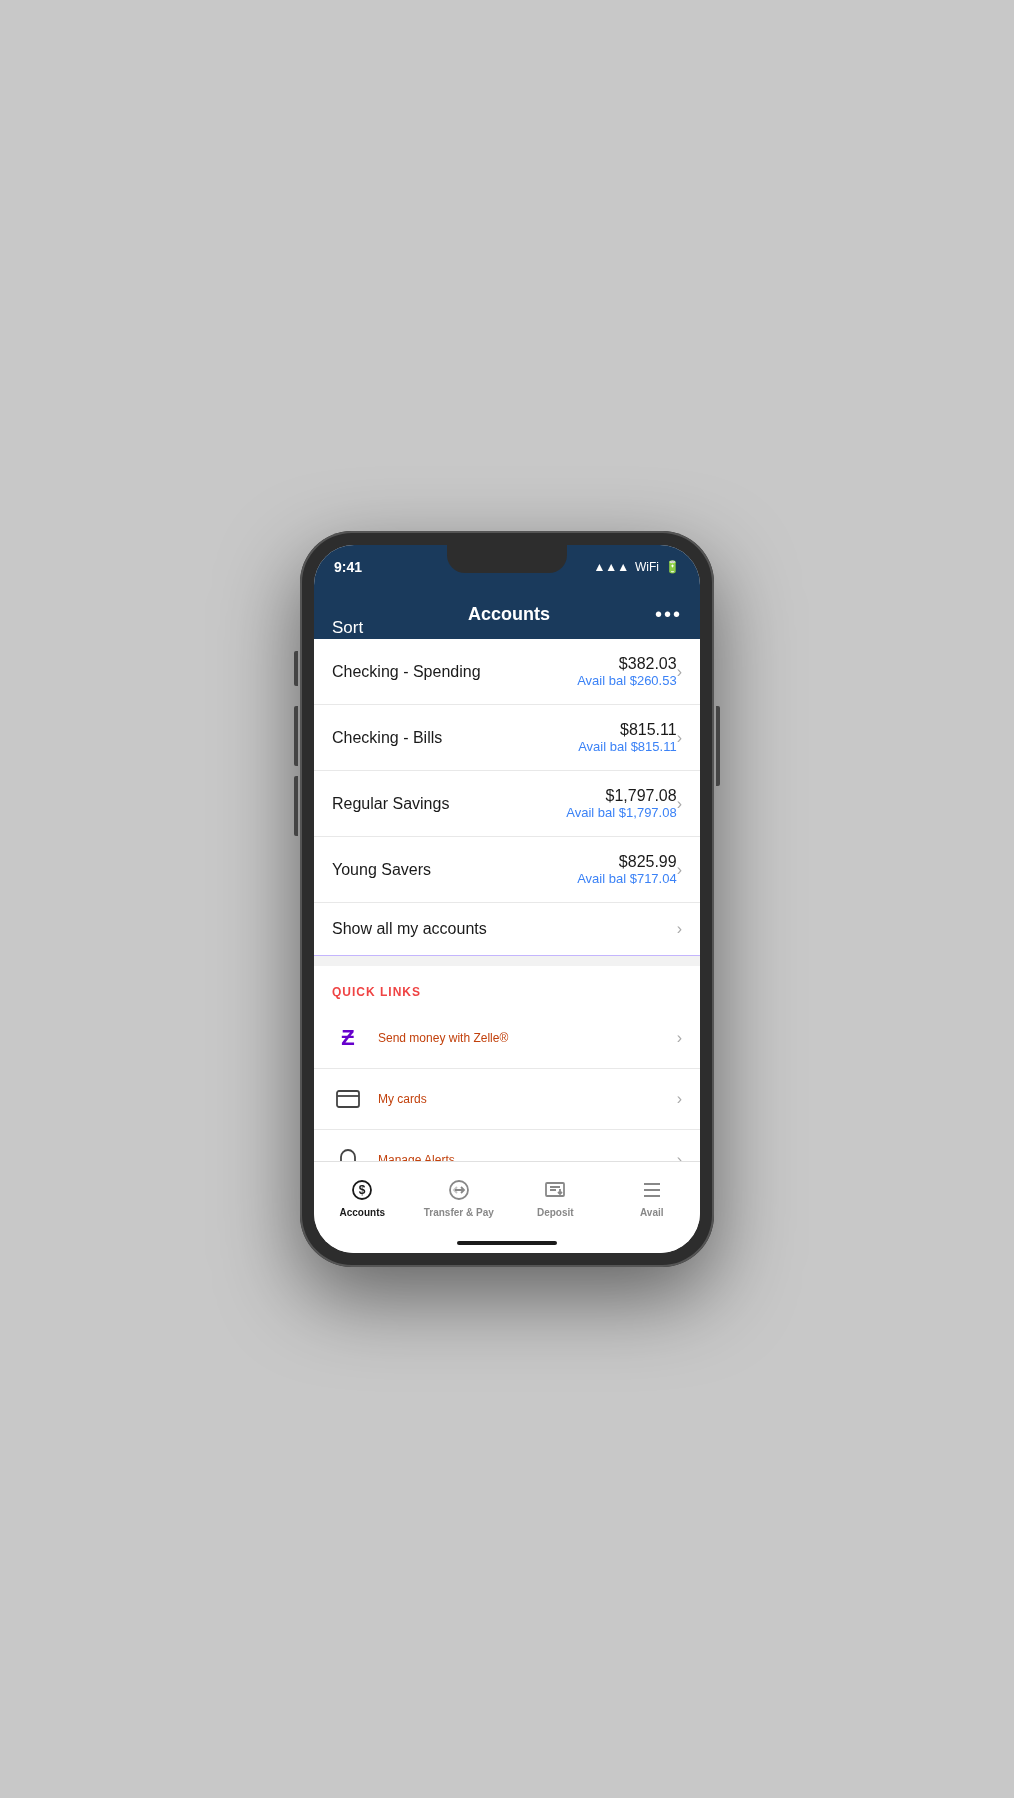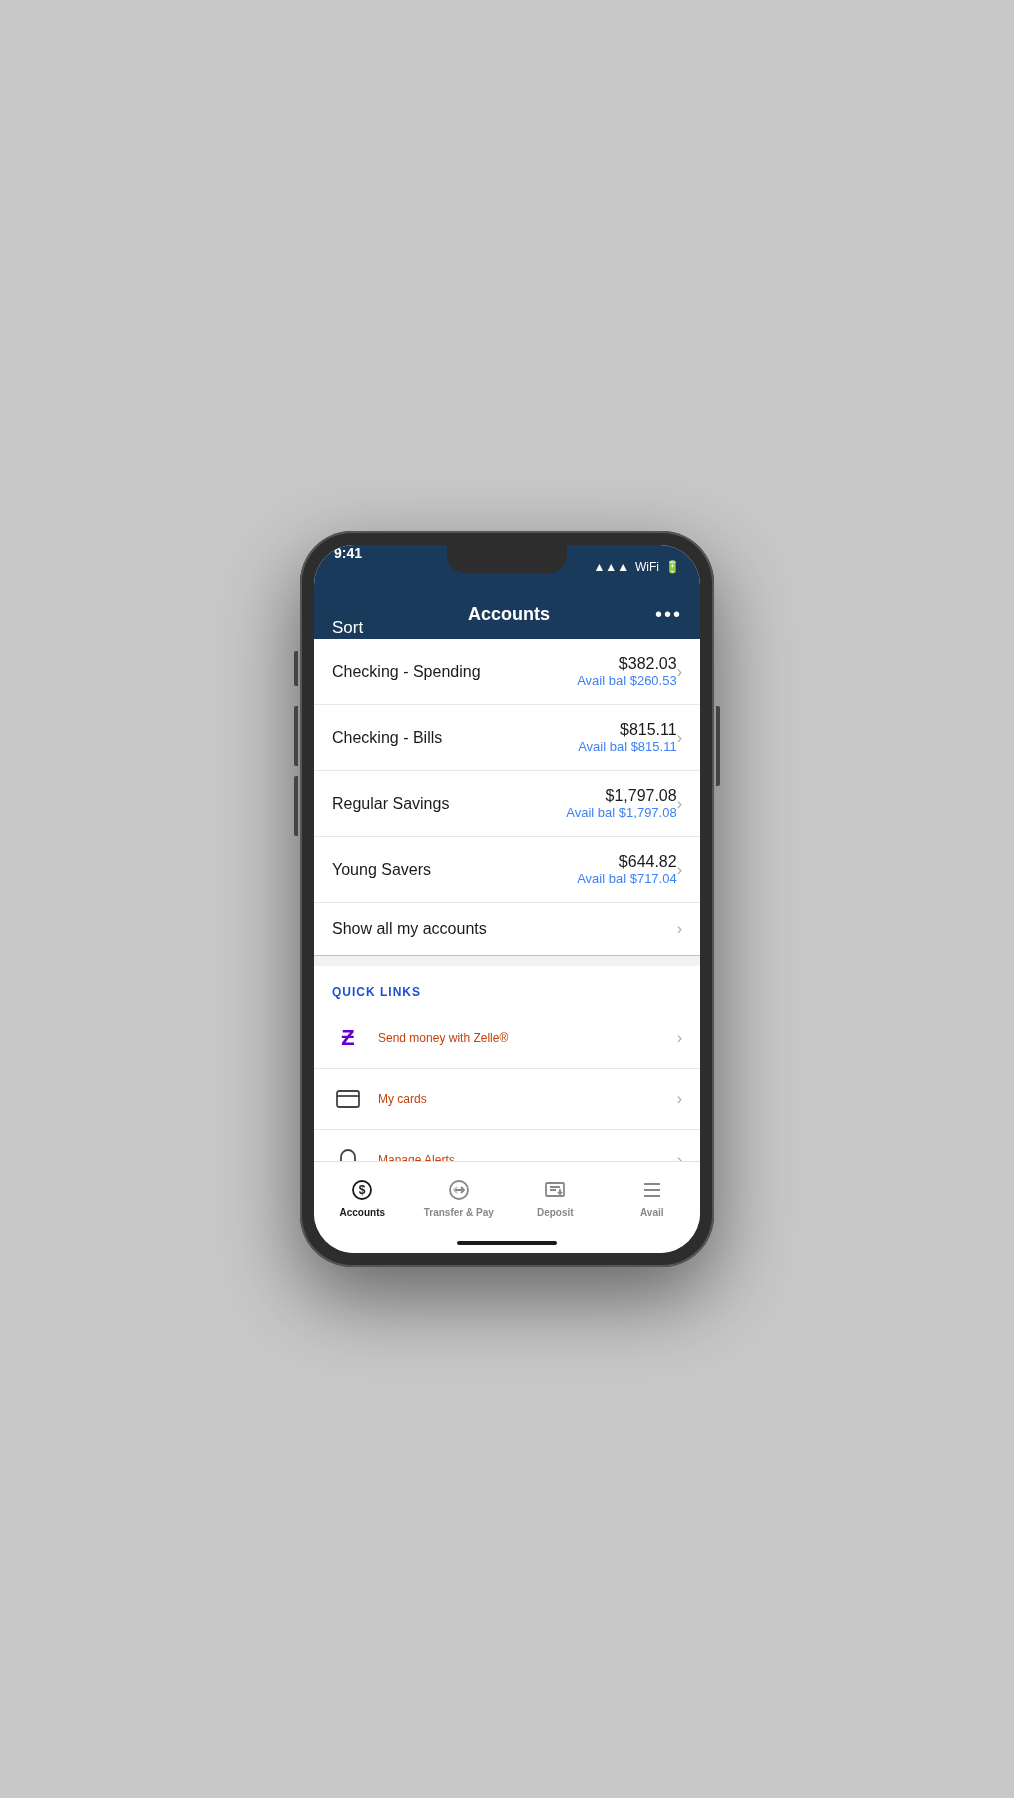--- a/index.html
+++ b/index.html
@@ -31,20 +31,21 @@
       overflow: hidden;
       display: flex;
       flex-direction: column;
     }
 
     
     .status-bar {
       height: 44px;
       background: #1a3a5c;
       display: flex;
+      align-items: center;
       justify-content: space-between;
       padding: 0 20px;
       flex-shrink: 0;
     }
 
     .status-time {
       color: white;
       font-size: 14px;
       font-weight: 600;
     }
@@ -163,21 +164,21 @@
 
     
     .quick-links-header {
       padding: 16px 18px 8px;
       background: white;
     }
 
     .quick-links-title {
       font-size: 12px;
       font-weight: 700;
-      color: #1d4ed8;
+      color: #ef4444;
       letter-spacing: 1px;
       text-transform: uppercase;
     }
 
     .quick-link-row {
       display: flex;
       align-items: center;
       justify-content: space-between;
       padding: 14px 18px;
       background: white;
@@ -399,21 +400,21 @@
           <span class="account-balance">$1,797.08</span>
           <span class="account-avail">Avail bal $1,797.08</span>
         </div>
         <span class="chevron">›</span>
       </div>
     </div>
           <div class="account-row">
       <span class="account-name">Young Savers</span>
       <div class="account-right">
         <div class="account-balance-block">
-          <span class="account-balance">$644.82</span>
+          <span class="account-balance">$825.99</span>
           <span class="account-avail">Avail bal $717.04</span>
         </div>
         <span class="chevron">›</span>
       </div>
     </div>
         </div>
 
       <div class="show-all-row">
         <span class="show-all-text">Show all my accounts</span>
         <span class="chevron">›</span>

